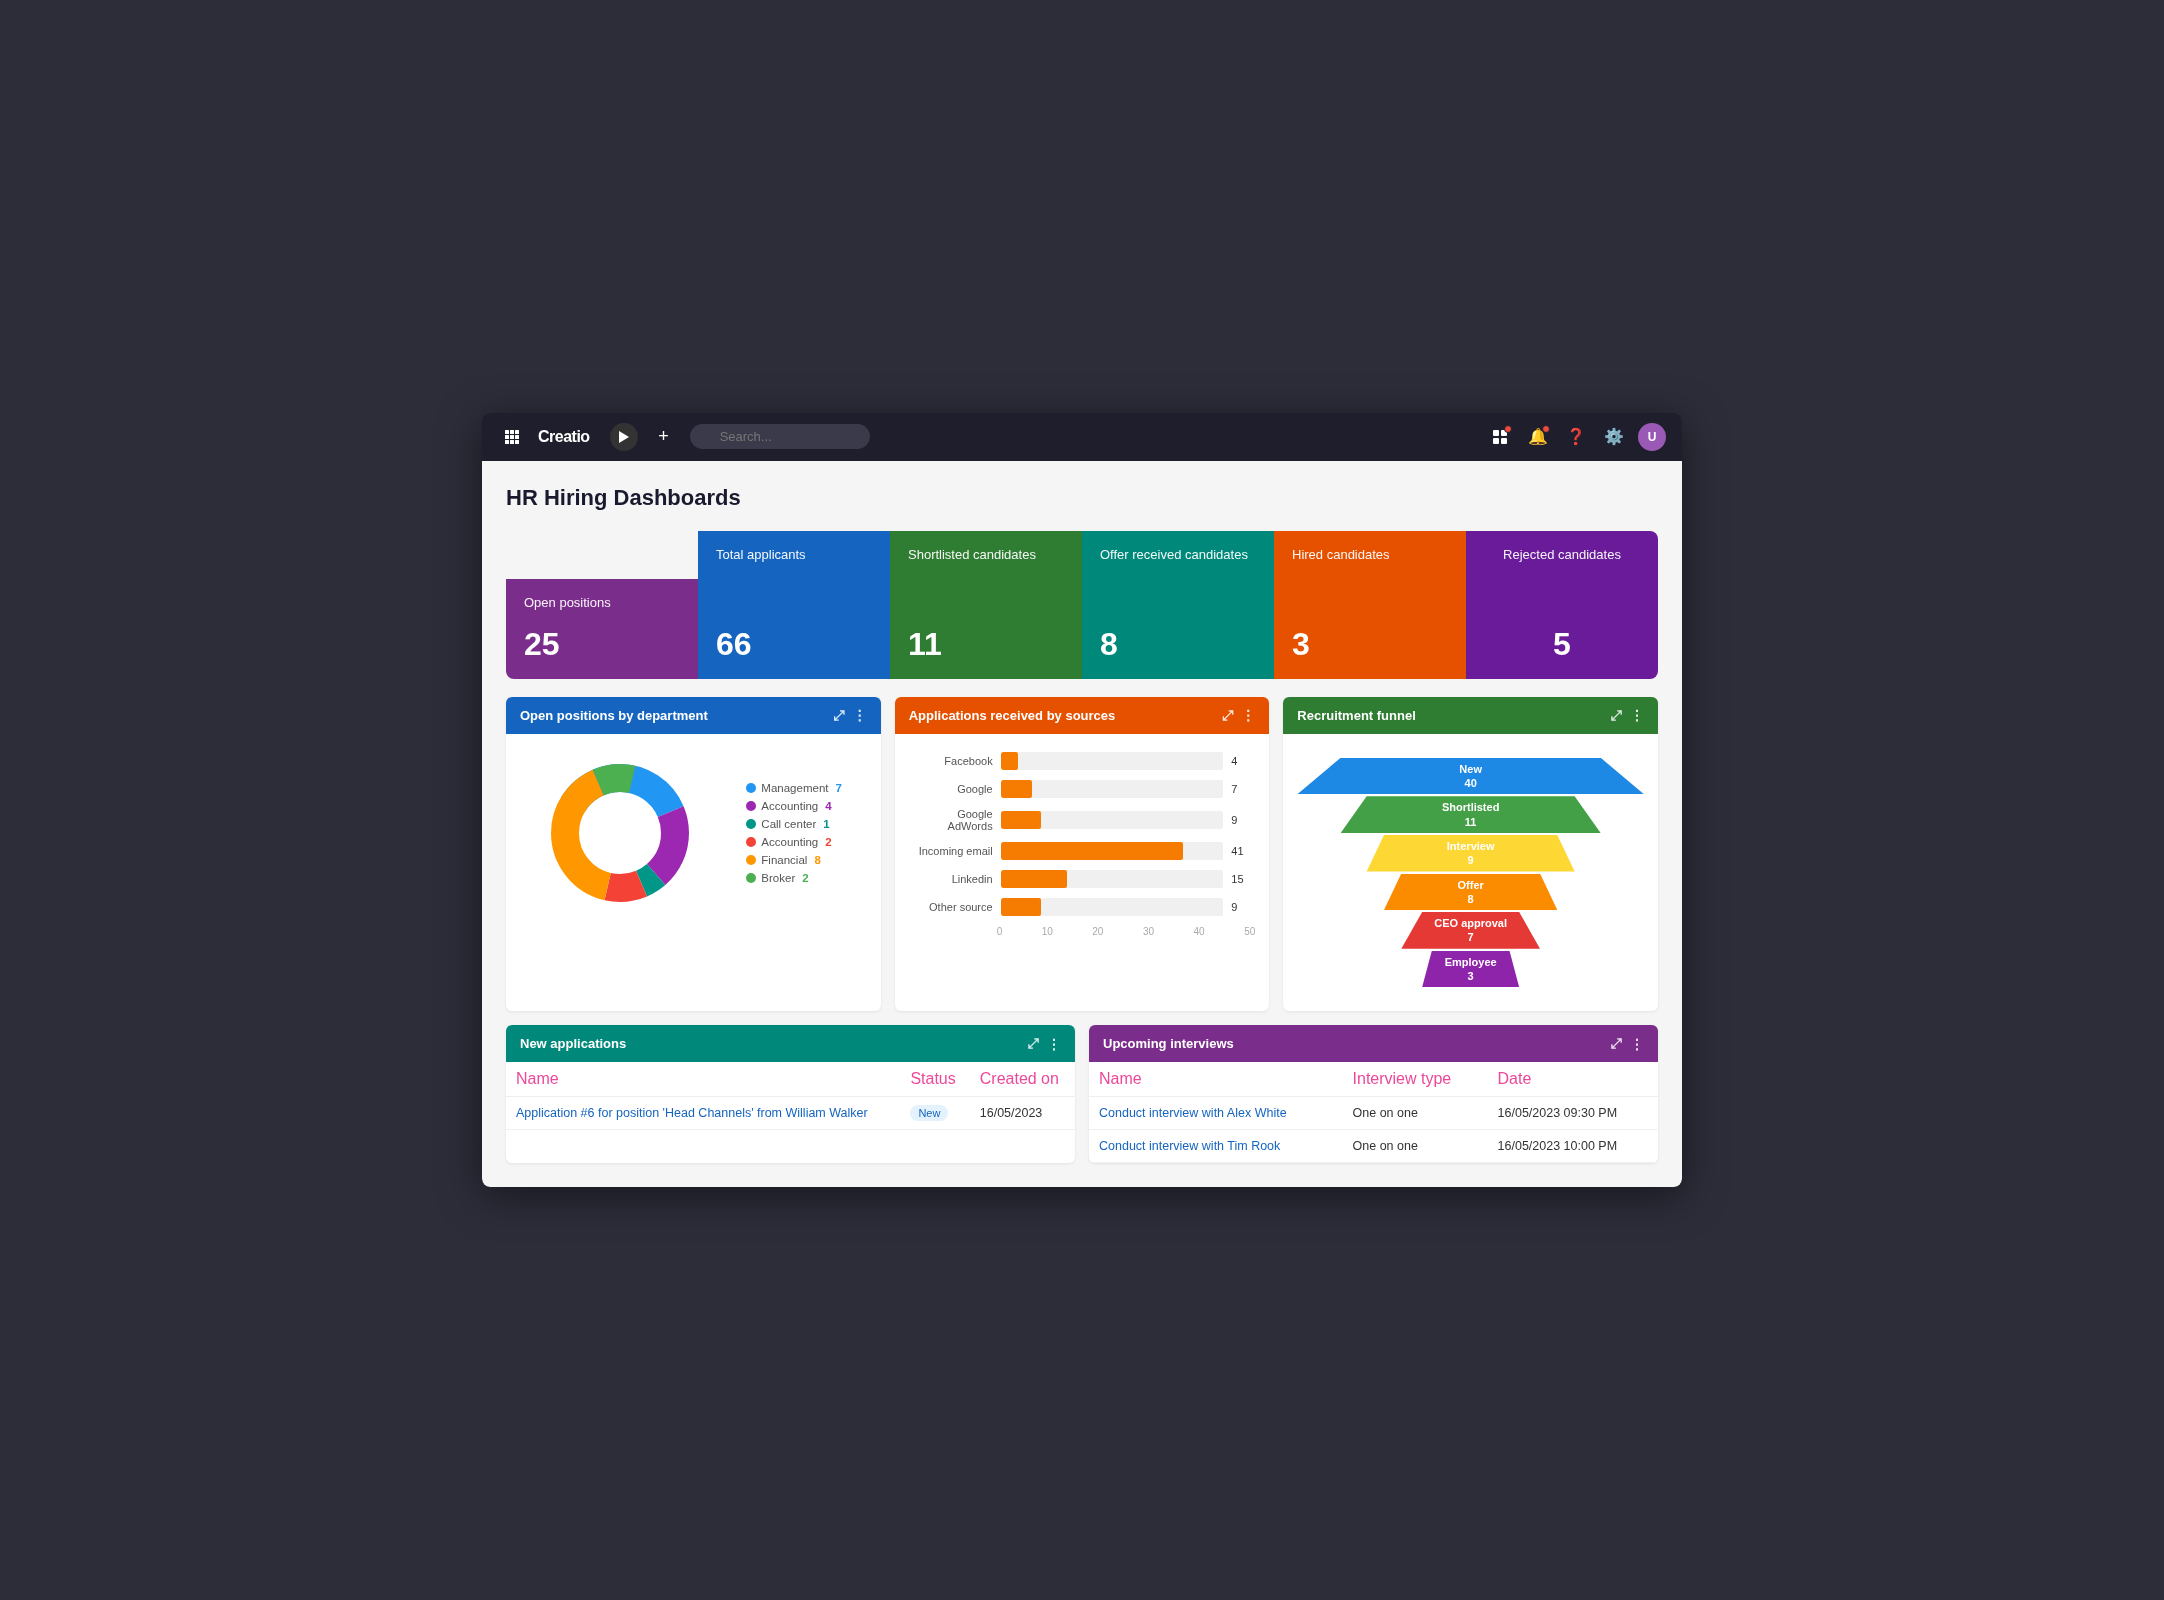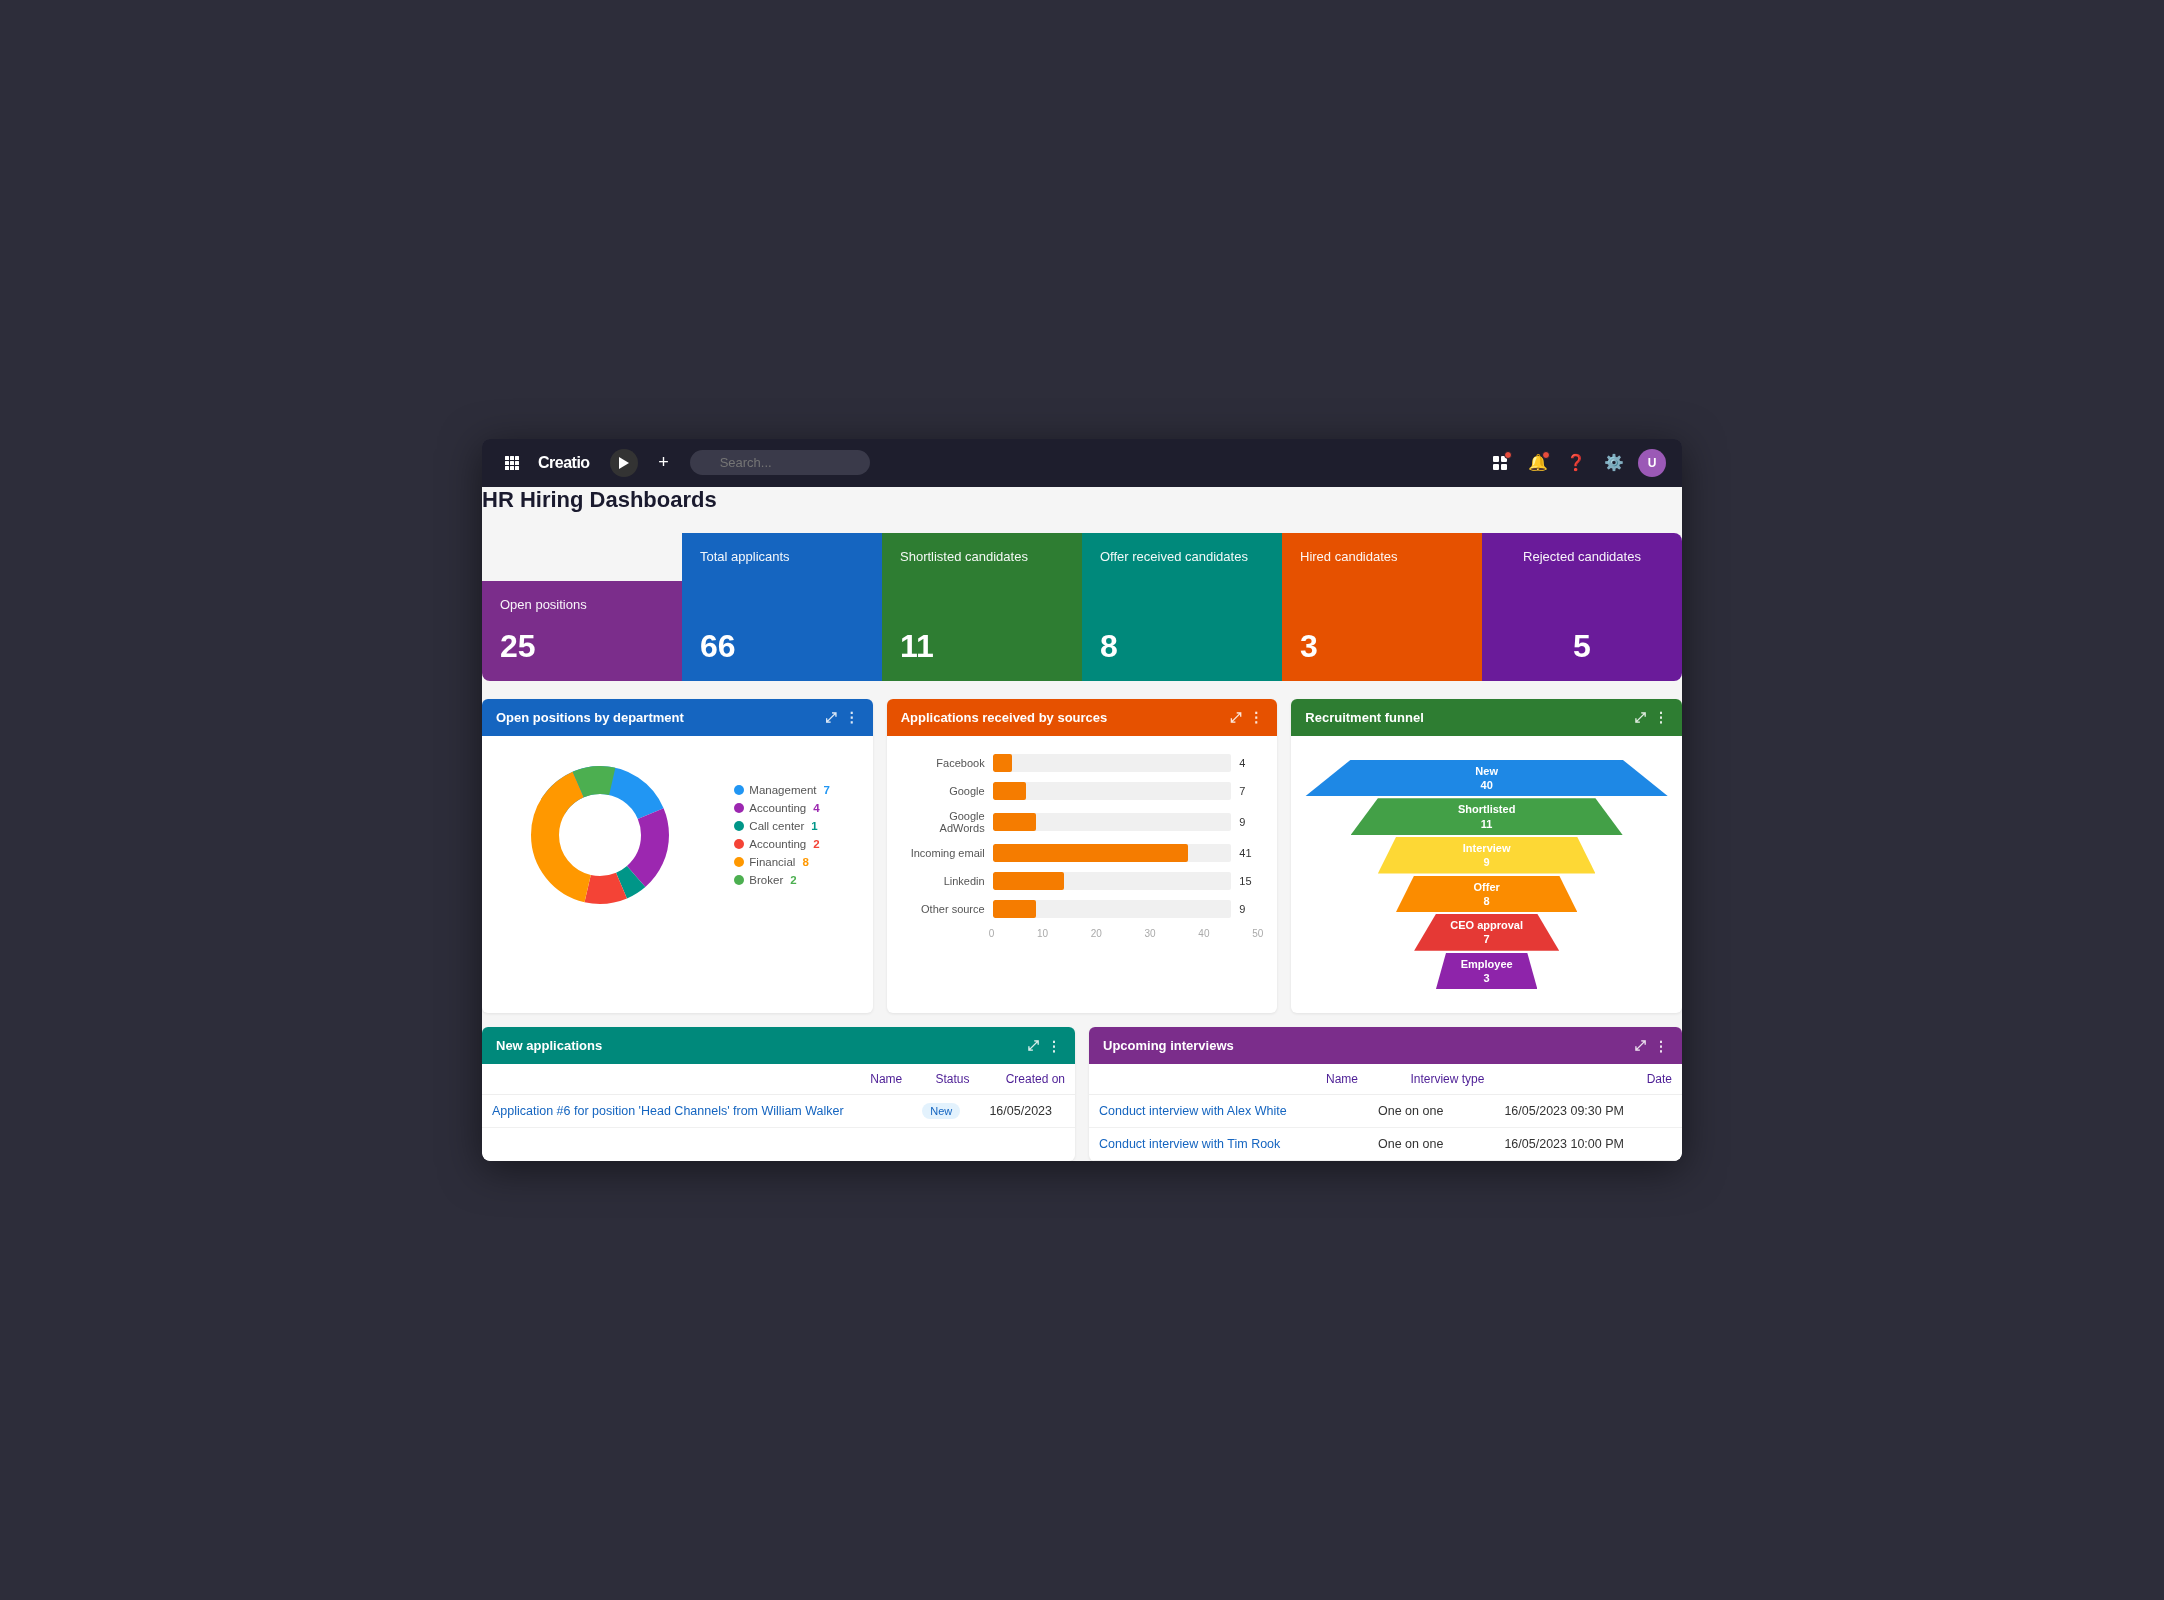--- a/index.html
+++ b/index.html
@@ -103,20 +103,21 @@
       border-radius: 50%;
       border: 1px solid #1e1e2d;
     }
 
     
     .main-card {
       background: #f5f5f5;
       border-radius: 0 0 8px 8px;
       width: 100%;
       max-width: 1200px;
+      padding: 24px;
       overflow: hidden;
     }
 
     .page-title {
       font-size: 22px;
       font-weight: 700;
       color: #1a1a2e;
       margin-bottom: 20px;
     }
 
@@ -298,26 +299,26 @@
     .widget-header-teal { background: #00897b; }
     .widget-header-purple { background: #7b2d8b; }
 
     
     .data-table {
       width: 100%;
       border-collapse: collapse;
       font-size: 12.5px;
     }
     .data-table th {
-      text-align: right;
+      text-align: left;
       padding: 8px 10px;
-      color: #4c1d95;
+      color: #ec4899;
       font-weight: 500;
       border-bottom: 1px solid #eee;
-      font-size: 12px;
+      font-size: 16px;
     }
     .data-table td {
       padding: 9px 10px;
       border-bottom: 1px solid #f0f0f0;
       color: #333;
     }
     .data-table td:first-child {
       color: #1565c0;
       cursor: pointer;
     }

